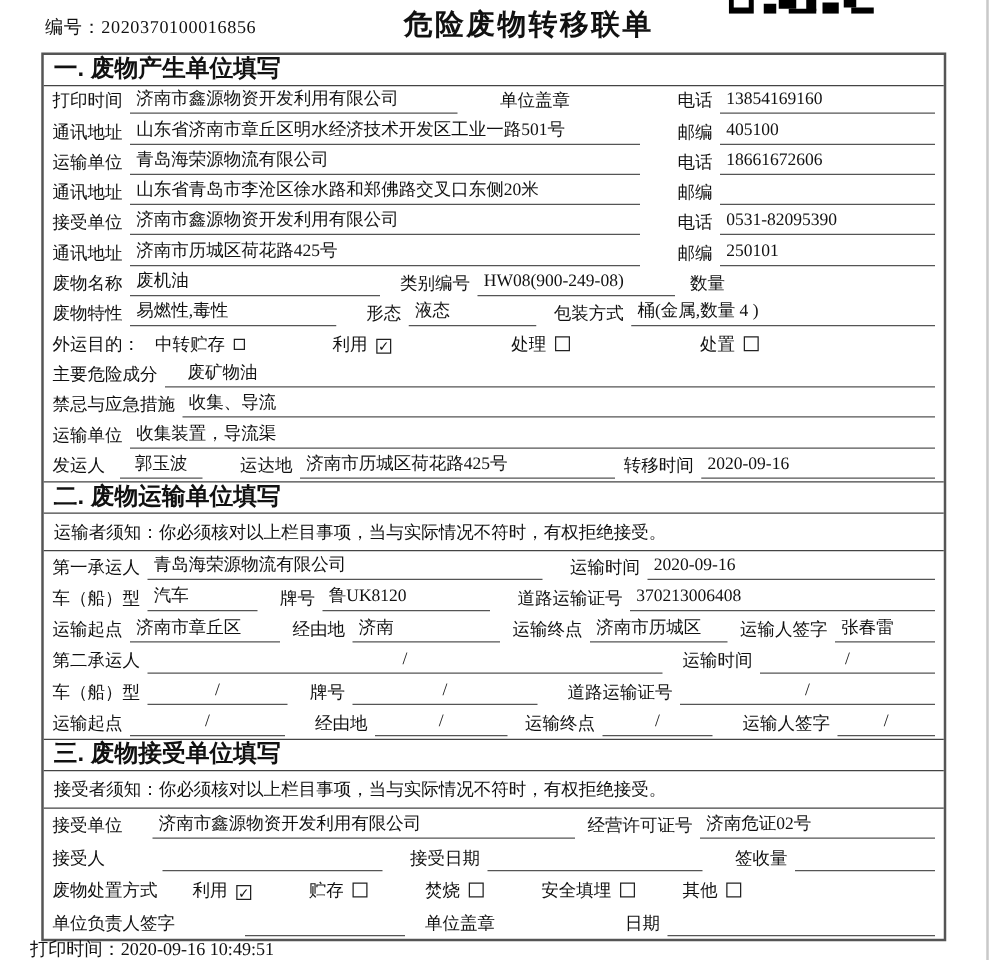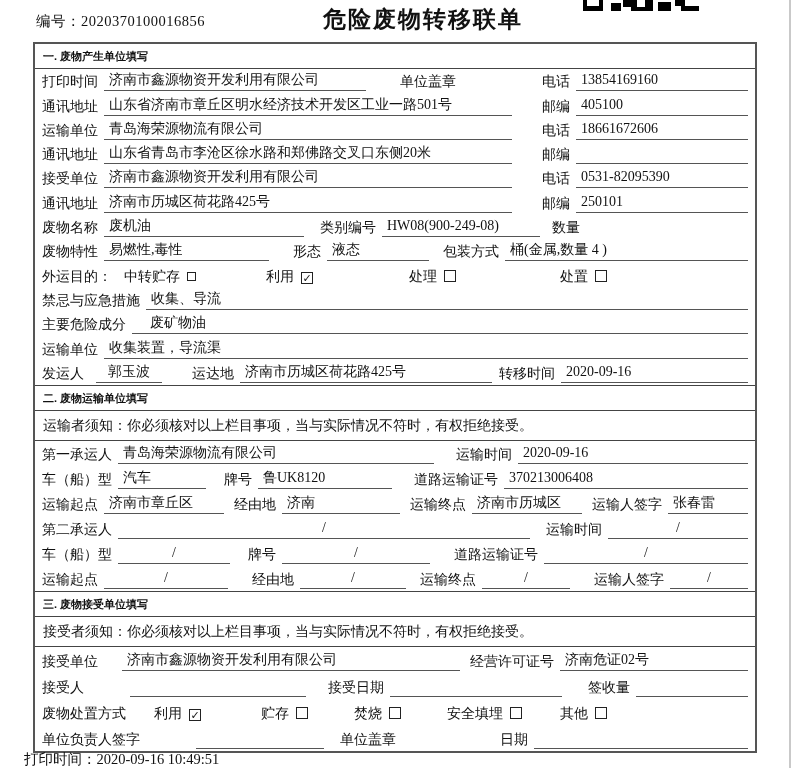--- a/index.html
+++ b/index.html
@@ -7,21 +7,21 @@
   body{position:relative;font-family:"Liberation Serif","DejaVu Serif",serif;color:#111}
   .scan-edge{position:absolute;left:789px;top:0;width:2px;height:768px;background:#c9c9c9}
   
   .doc-no{position:absolute;left:36px;top:12px;font-size:14.5px;letter-spacing:.5px}
   .doc-title{position:absolute;left:90px;right:40px;top:4px;text-align:center;font-size:23px;font-weight:bold;font-family:"Liberation Sans","DejaVu Sans",sans-serif;letter-spacing:2px}
   .qr-frag{position:absolute;left:583px;top:0;width:118px;height:11px}
   
   .form-table{position:absolute;left:33px;top:42px;width:724px;border:2px solid #555;background:#fff}
   .section{border-top:1.5px solid #444}
   .section:first-child{border-top:none}
-  .sec-title{height:25px;line-height:24px;padding:0 8px;font-size:11px;font-weight:bold;
+  .sec-title{height:25px;line-height:24px;padding:0 8px;font-size:19px;font-weight:bold;
     font-family:"Liberation Sans","DejaVu Sans",sans-serif;border-bottom:1.2px solid #444}
   .row{display:flex;align-items:flex-end;height:24.3px;padding:0 7px 2px 7px;font-size:14px;line-height:19px;white-space:nowrap}
   .s2 .row{height:25px}
   .s3 .row{height:26px}
   .notice{height:30px;padding:6px 8px 0;font-size:14px;border-bottom:1.2px solid #444;white-space:nowrap}
   .lbl{margin-right:6px;flex:0 0 auto}
   .val{border-bottom:1px solid #555;padding:0 5px 1px;min-height:20px;flex:0 0 auto;overflow:hidden}
   .fill{flex:1 1 auto}
   .sp{flex:1 1 auto}
   .ctr{text-align:center}
@@ -125,27 +125,27 @@
 
     <div class="row">
       <span class="lbl">外运目的：</span>
       <span class="opt" style="margin-left:6px"><span>中转贮存</span><span class="cb cb-sm"></span></span>
       <span class="opt" style="margin-left:66px"><span>利用</span><span class="cb">✓</span></span>
       <span class="opt" style="margin-left:92px"><span>处理</span><span class="cb"></span></span>
       <span class="opt" style="margin-left:100px"><span>处置</span><span class="cb"></span></span>
     </div>
 
     <div class="row">
+      <span class="lbl">主要危险成分</span>
+      <span class="val fill" style="padding-left:18px">废矿物油</span>
+    </div>
+
+    <div class="row">
       <span class="lbl">禁忌与应急措施</span>
       <span class="val fill">收集、导流</span>
-    </div>
-
-    <div class="row">
-      <span class="lbl">主要危险成分</span>
-      <span class="val fill" style="padding-left:18px">废矿物油</span>
     </div>
 
     <div class="row">
       <span class="lbl">运输单位</span>
       <span class="val fill">收集装置，导流渠</span>
     </div>
 
     <div class="row">
       <span class="lbl">发运人</span>
       <span class="val ctr" style="width:66px;margin-left:6px">郭玉波</span>
@@ -231,21 +231,21 @@
       <span class="val" style="width:176px;margin-left:40px"></span>
       <span class="lbl" style="margin-left:22px">接受日期</span>
       <span class="val" style="width:172px"></span>
       <span class="lbl" style="margin-left:26px">签收量</span>
       <span class="val fill"></span>
     </div>
 
     <div class="row">
       <span class="lbl">废物处置方式</span>
       <span class="opt" style="margin-left:22px"><span>利用</span><span class="cb">✓</span></span>
-      <span class="opt" style="margin-left:56px"><span>贮存</span><span class="cb"></span></span>
+      <span class="opt" style="margin-left:42px"><span>贮存</span><span class="cb"></span></span>
       <span class="opt" style="margin-left:42px"><span>焚烧</span><span class="cb"></span></span>
       <span class="opt" style="margin-left:42px"><span>安全填埋</span><span class="cb"></span></span>
       <span class="opt" style="margin-left:34px"><span>其他</span><span class="cb"></span></span>
     </div>
 
     <div class="row">
       <span class="lbl">单位负责人签字</span>
       <span class="val" style="width:128px;margin-left:50px"></span>
       <span class="lbl" style="margin-left:16px">单位盖章</span>
       <span class="lbl" style="margin-left:98px">日期</span>

